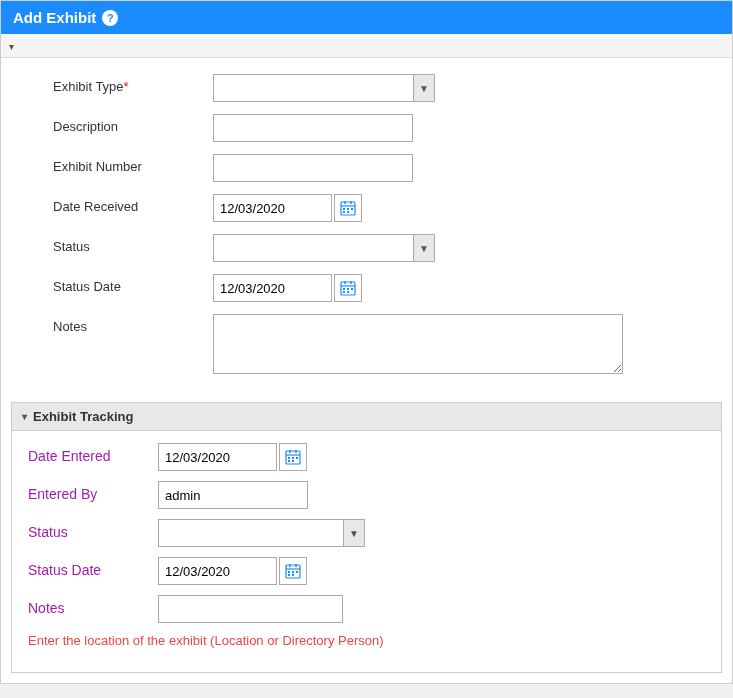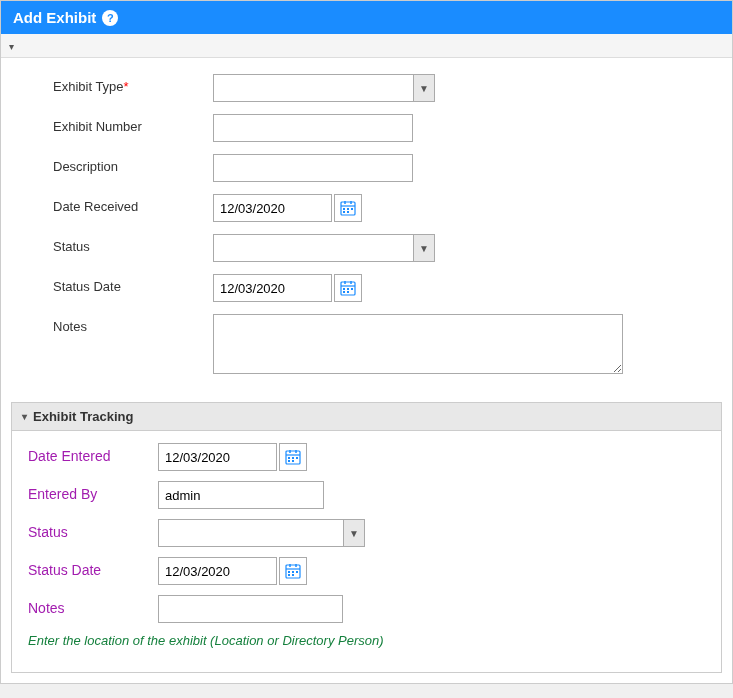--- a/index.html
+++ b/index.html
@@ -177,24 +177,23 @@
 
     .section-label {
       width: 130px;
       min-width: 130px;
       padding-top: 5px;
       color: #a21caf;
       font-size: 14px;
     }
 
     .info-text {
-      color: #15803d;
+      color: #ef4444;
       font-size: 13px;
       margin: 8px 0 12px 0;
-      font-style: italic;
     }
 
     .icon-btn {
       background: none;
       border: none;
       cursor: pointer;
       font-size: 14px;
       padding: 2px 4px;
       color: #1a8cff;
       display: inline-flex;
@@ -229,26 +228,26 @@
       </div>
       <div class="dropdown-wrapper">
         <input type="text" class="form-control" style="width: 200px;" value="">
         <div class="dropdown-btn">
           <span>▼</span>
         </div>
       </div>
     </div>
 
     <div class="form-row">
+      <div class="form-label">Description</div>
+      <input type="text" class="form-control input-standard" value="" style="">
+    </div>
+
+    <div class="form-row">
       <div class="form-label">Exhibit Number</div>
-      <input type="text" class="form-control input-standard" value="" style="">
-    </div>
-
-    <div class="form-row">
-      <div class="form-label">Description</div>
       <input type="text" class="form-control input-standard" value="" style="">
     </div>
 
     <div class="form-row">
       <div class="form-label">Date Received</div>
       <div class="date-wrapper">
         <input type="text" class="form-control input-date" value="12/03/2020" style="">
         <div class="calendar-btn">
           <svg width="16" height="16" viewBox="0 0 16 16">
             <rect x="1" y="2" width="14" height="13" rx="1" fill="none" stroke="#1a8cff" stroke-width="1.2"></rect>
@@ -324,21 +323,21 @@
               <rect x="11" y="8" width="2" height="2" fill="#1a8cff"></rect>
               <rect x="3" y="11" width="2" height="2" fill="#1a8cff"></rect>
               <rect x="7" y="11" width="2" height="2" fill="#1a8cff"></rect>
             </svg>
           </div>
         </div>
       </div>
 
       <div class="section-row">
         <div class="section-label">Entered By</div>
-        <input type="text" class="form-control" style="width: 166px;" value="admin">
+        <input type="text" class="form-control" style="width: 150px;" value="admin">
       </div>
 
       <div class="section-row">
         <div class="section-label">Status</div>
         <div class="dropdown-wrapper">
           <input type="text" class="form-control" style="width: 185px;">
           <div class="dropdown-btn">
             <span>▼</span>
           </div>
         </div>

